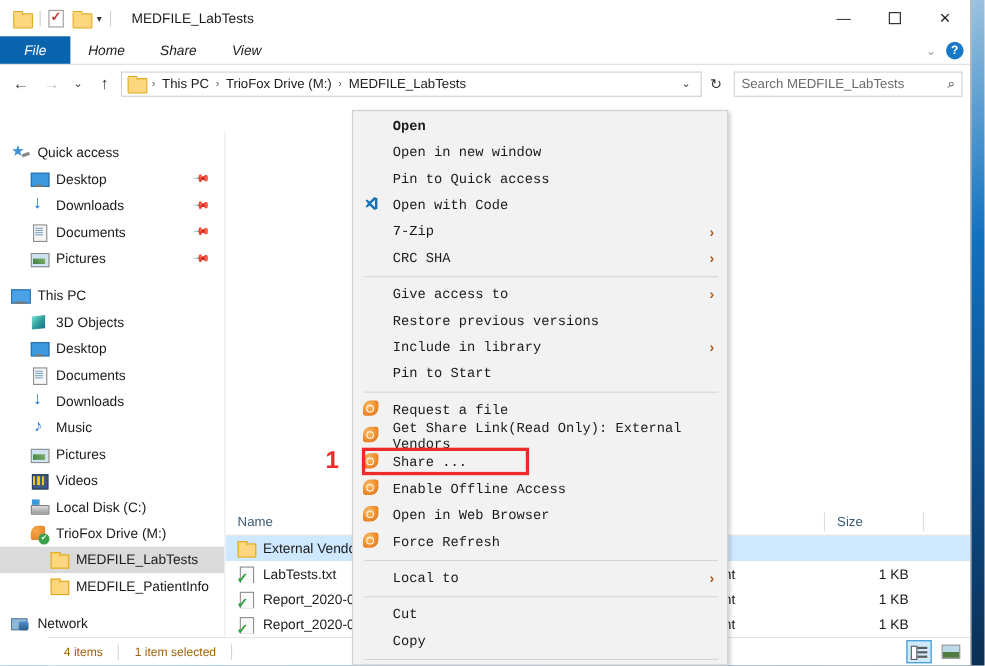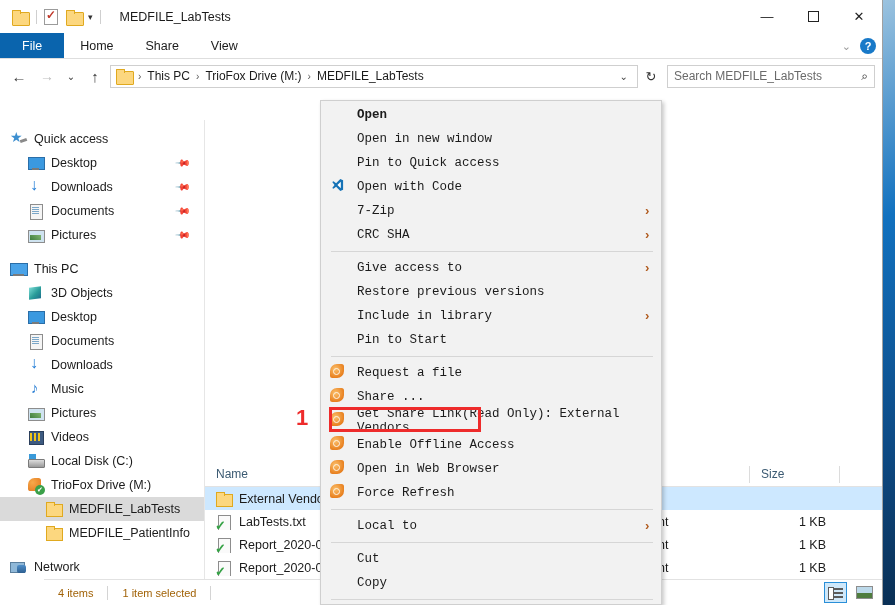--- a/index.html
+++ b/index.html
@@ -36,21 +36,21 @@
   .props-ico { width:14px; height:16px; background:#fff; border:1px solid #9b9b9b; position:relative; }
   .props-ico:after{ content:"\2713"; position:absolute; left:1px; top:-2px; color:#c0392b; font-size:12px; font-weight:bold;}
   .qat-caret { font-size:9px; color:#333; margin-left:5px; }
   #win-title { margin-left:12px; font-size:12.5px; color:#1b1b1b; }
   .winbtns { position:absolute; right:0; top:0; height:33px; display:flex; }
   .winbtn { width:46px; height:33px; display:flex; align-items:center; justify-content:center; font-size:13px; color:#222; }
 
   
   #ribbon { height:26px; background:#fff; display:flex; align-items:stretch; position:relative;
             border-bottom:1px solid #dedede; }
-  .rtab { padding:0 16px; display:flex; align-items:center; font-size:12.5px; color:#1b1b1b; }
+  .rtab { padding:0 16px; display:flex; align-items:center; font-size:12.5px; color:#1b1b1b;font-style:italic; }
   .rtab.file { background:#0a64ad; color:#fff; padding:0 22px; }
   .ribbon-right { position:absolute; right:6px; top:0; height:26px; display:flex; align-items:center; gap:9px; }
   .chev-down { color:#9a9a9a; font-size:11px; }
   .help-ico { width:16px; height:16px; border-radius:50%; background:#1879c8; color:#fff;
               font-size:11px; font-weight:bold; display:flex; align-items:center; justify-content:center; }
 
   
   #addressbar { height:34px; display:flex; align-items:center; padding:0 7px 0 6px; background:#fff; gap:2px; }
   .navbtn { width:26px; height:26px; display:flex; align-items:center; justify-content:center;
             font-size:15px; color:#3a3a3a; }
@@ -428,25 +428,25 @@
   <div class="mi">
     <span class="mlbl">Pin to Start</span>
   </div>
   <div class="msep"></div>
   <div class="mi">
     <span class="trio"></span>
     <span class="mlbl">Request a file</span>
   </div>
   <div class="mi">
     <span class="trio"></span>
+    <span class="mlbl">Get Share Link(Read Only): External Vendors</span>
+  </div>
+  <div class="mi">
+    <span class="trio"></span>
     <span class="mlbl">Share ...</span>
-  </div>
-  <div class="mi">
-    <span class="trio"></span>
-    <span class="mlbl">Get Share Link(Read Only): External Vendors</span>
   </div>
   <div class="mi">
     <span class="trio"></span>
     <span class="mlbl">Enable Offline Access</span>
   </div>
   <div class="mi">
     <span class="trio"></span>
     <span class="mlbl">Open in Web Browser</span>
   </div>
   <div class="mi">

